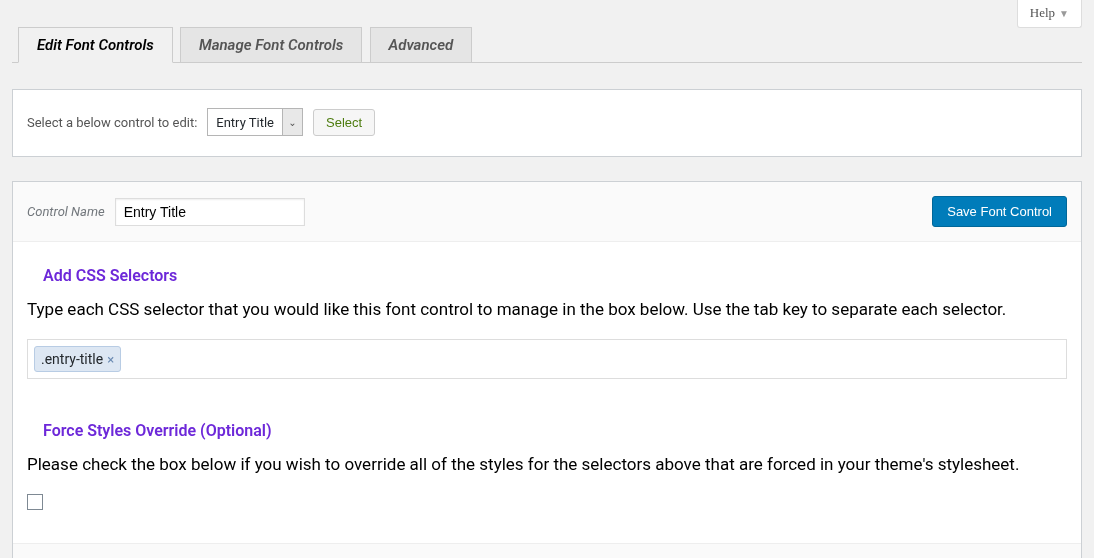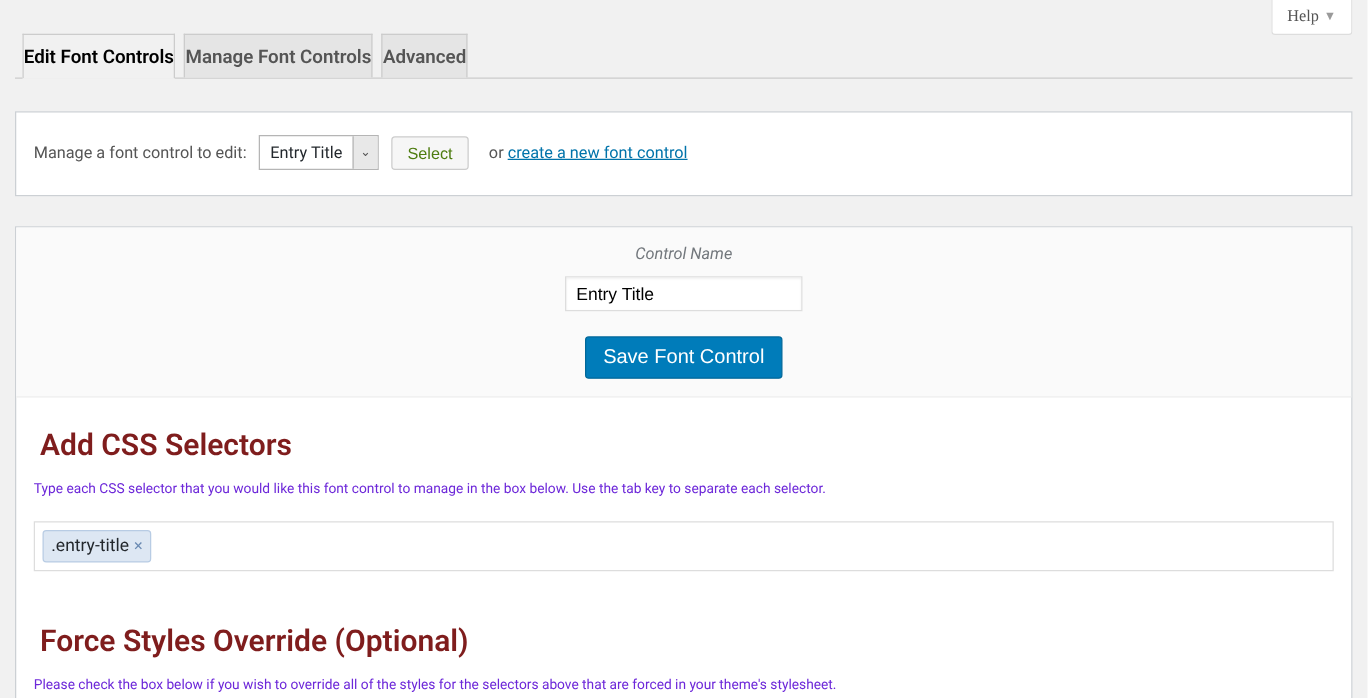--- a/index.html
+++ b/index.html
@@ -45,24 +45,25 @@
       padding-left: 2px;
     }
     .nav-tab {
       display: inline-block;
       border: 1px solid #ccc;
       border-bottom: none;
       background: #e5e5e5;
       color: #555;
       font-size: 15px;
       font-weight: 600;
-      padding: 8px 0;
+      padding: 8px 18px;
       margin-left: 4px;
       margin-bottom: -1px;
       cursor: pointer;
+      font-style: italic;
     }
     .nav-tab.active {
       background: #f1f1f1;
       border-bottom: 1px solid #f1f1f1;
       color: #000;
     }
     .postbox {
       background: #fff;
       border: 1px solid #ccd0d4;
       margin-top: 26px;
@@ -118,21 +119,20 @@
       border: 1px solid #ccd0d4;
       margin-top: 24px;
     }
     .form-header {
       background: #fafafa;
       border-bottom: 1px solid #eee;
       padding: 14px;
       display: flex;
       align-items: center;
       gap: 10px;
-      flex-direction: column;
     }
     .control-name-label {
       color: #72777c;
       font-style: italic;
       font-size: 13px;
     }
     .text-input {
       border: 1px solid #ddd;
       box-shadow: inset 0 1px 2px rgba(0,0,0,.07);
       padding: 5px 8px;
@@ -141,35 +141,35 @@
     }
     .header-spacer {
       flex: 1;
     }
     .button-primary {
       background: #007cba;
       border: 1px solid #006799;
       color: #fff;
       border-radius: 3px;
       padding: 7px 14px;
-      font-size: 16px;
+      font-size: 13px;
       cursor: pointer;
     }
     .form-body {
       padding: 14px 14px 30px;
     }
     .section-h2 {
-      font-size: 24px;
+      font-size: 16px;
       font-weight: 600;
-      color: #7f1d1d;
-      margin: 10px 5px 14px;
+      color: #6d28d9;
+      margin: 10px 16px 14px;
     }
     .desc {
-      font-size: 11px;
-      color: #6d28d9;
+      font-size: 17px;
+      color: #000000;
       margin-bottom: 20px;
     }
     .tag-box {
       border: 1px solid #ddd;
       background: #fff;
       padding: 6px;
       display: flex;
       gap: 4px;
     }
     .tag {
@@ -218,30 +218,26 @@
 </div>
 
 <div class="nav-tab-wrapper">
   <span class="nav-tab active">Edit Font Controls</span>
   <span class="nav-tab">Manage Font Controls</span>
   <span class="nav-tab">Advanced</span>
 </div>
 
 <div class="postbox">
   <div class="select-row">
-    <span class="label-muted">Manage a font control to edit:</span>
+    <span class="label-muted">Select a below control to edit:</span>
     <div class="wp-select-wrap">
       <span class="wp-select-value">Entry Title</span>
       <span class="wp-select-btn">⌄</span>
     </div>
     <button class="button">Select</button>
-    <span style="padding-left:6px;">
-      <span class="label-muted">or </span>
-      <span class="link-blue">create a new font control</span>
-    </span>
   </div>
 </div>
 
 <div class="form-panel">
   <div class="form-header">
     <span class="control-name-label">Control Name</span>
     <input class="text-input" type="text" value="Entry Title" style="">
     <div class="header-spacer"></div>
     <button class="button-primary">Save Font Control</button>
   </div>

